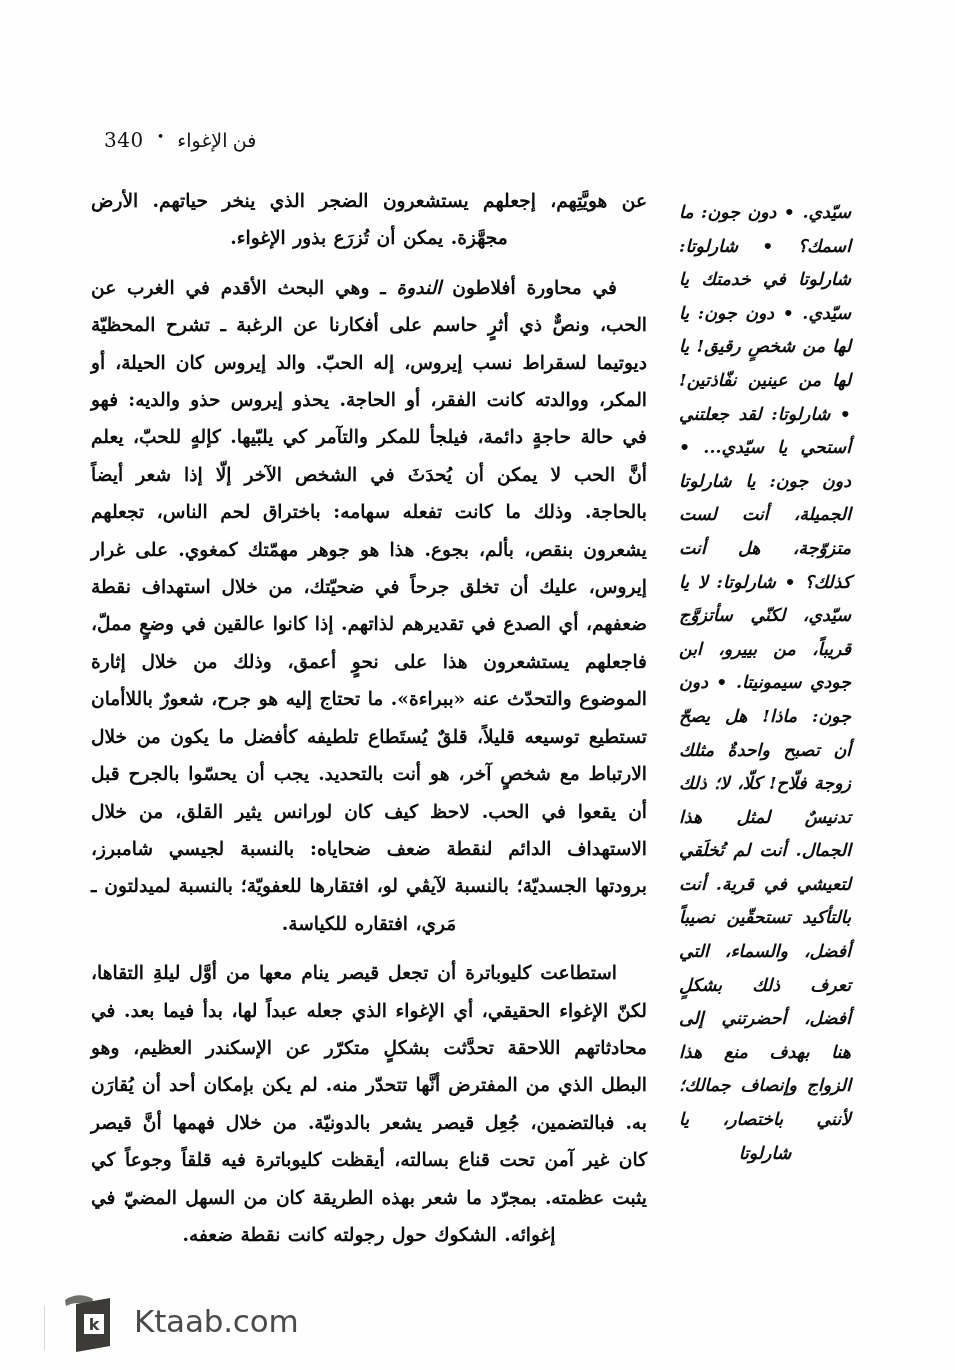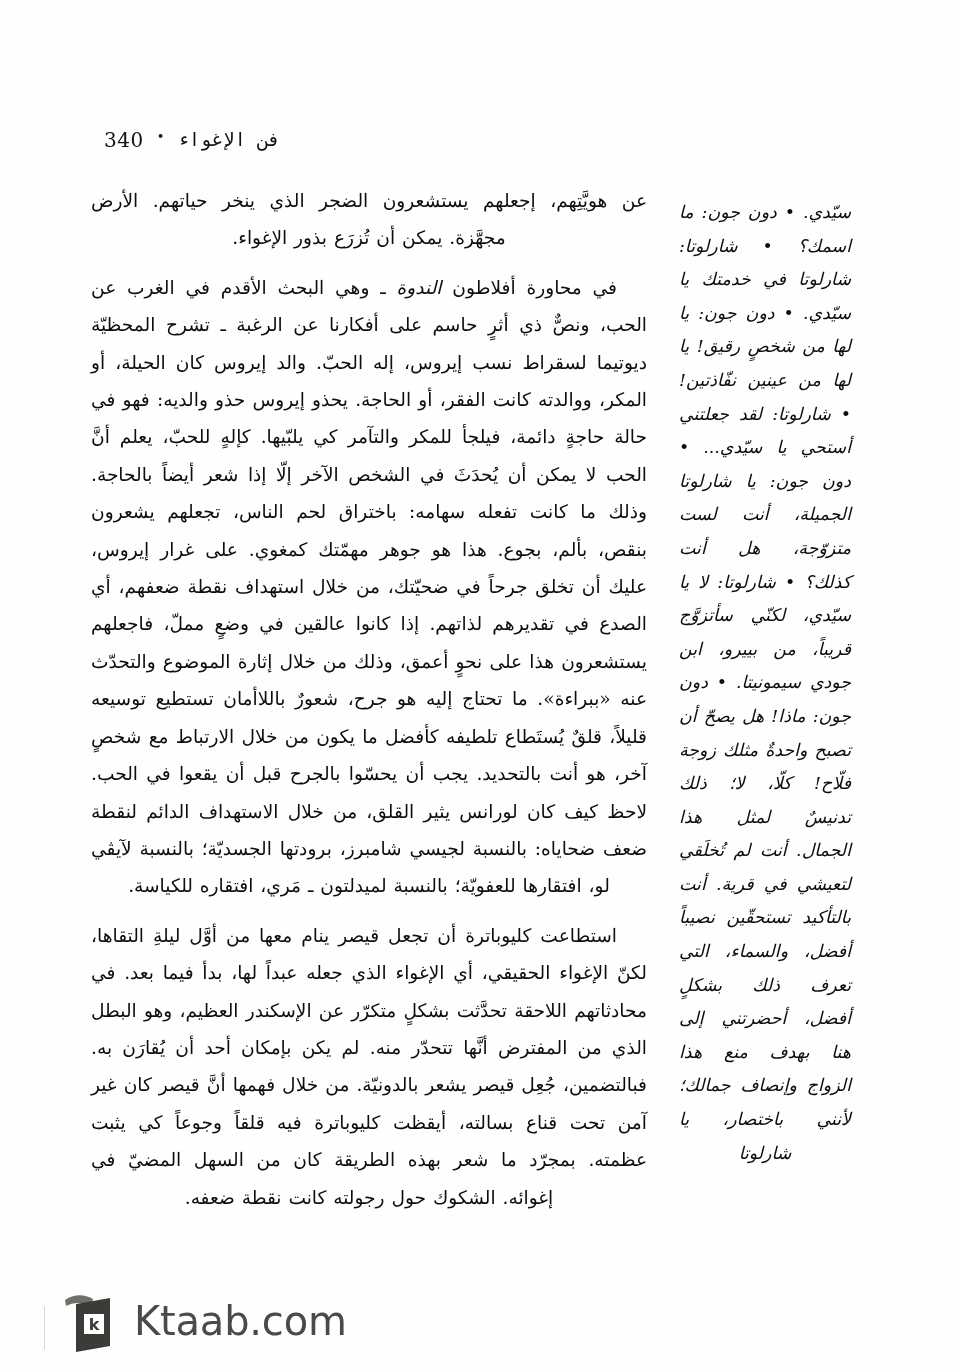--- a/index.html
+++ b/index.html
@@ -53,30 +53,31 @@
   .head-dot {
     font-size: 13px;
     line-height: 1;
     position: relative;
     top: -4px;
     color: #111;
   }
   .head-title {
     font-size: 19px;
     color: #111;
-    font-family: Liberation Mono, monospace;
+    font-family: Liberation Sans, sans-serif;
   }
 
   
   .body-area {
     position: absolute;
     top: 182px;
     right: 104px;
     width: 760px;
     height: 1085px;
+    font-weight: bold;
   }
 
   
   .main-col {
     position: absolute;
     top: 0;
     left: 0;
     width: 556px;
     direction: rtl;
     text-align: justify;
@@ -133,21 +134,21 @@
     gap: 14px;
     direction: ltr;
   }
   .wm-mark {
     position: relative;
     width: 58px;
     height: 62px;
   }
   .wm-text {
     font-family: "DejaVu Sans", "Liberation Sans", sans-serif;
-    font-size: 40px;
+    font-size: 31px;
     color: #4a4a48;
     letter-spacing: -0.2px;
   }
   .edge-tick {
     position: absolute;
     left: 44px;
     bottom: 20px;
     width: 1px;
     height: 44px;
     background: #d7d7d7;

